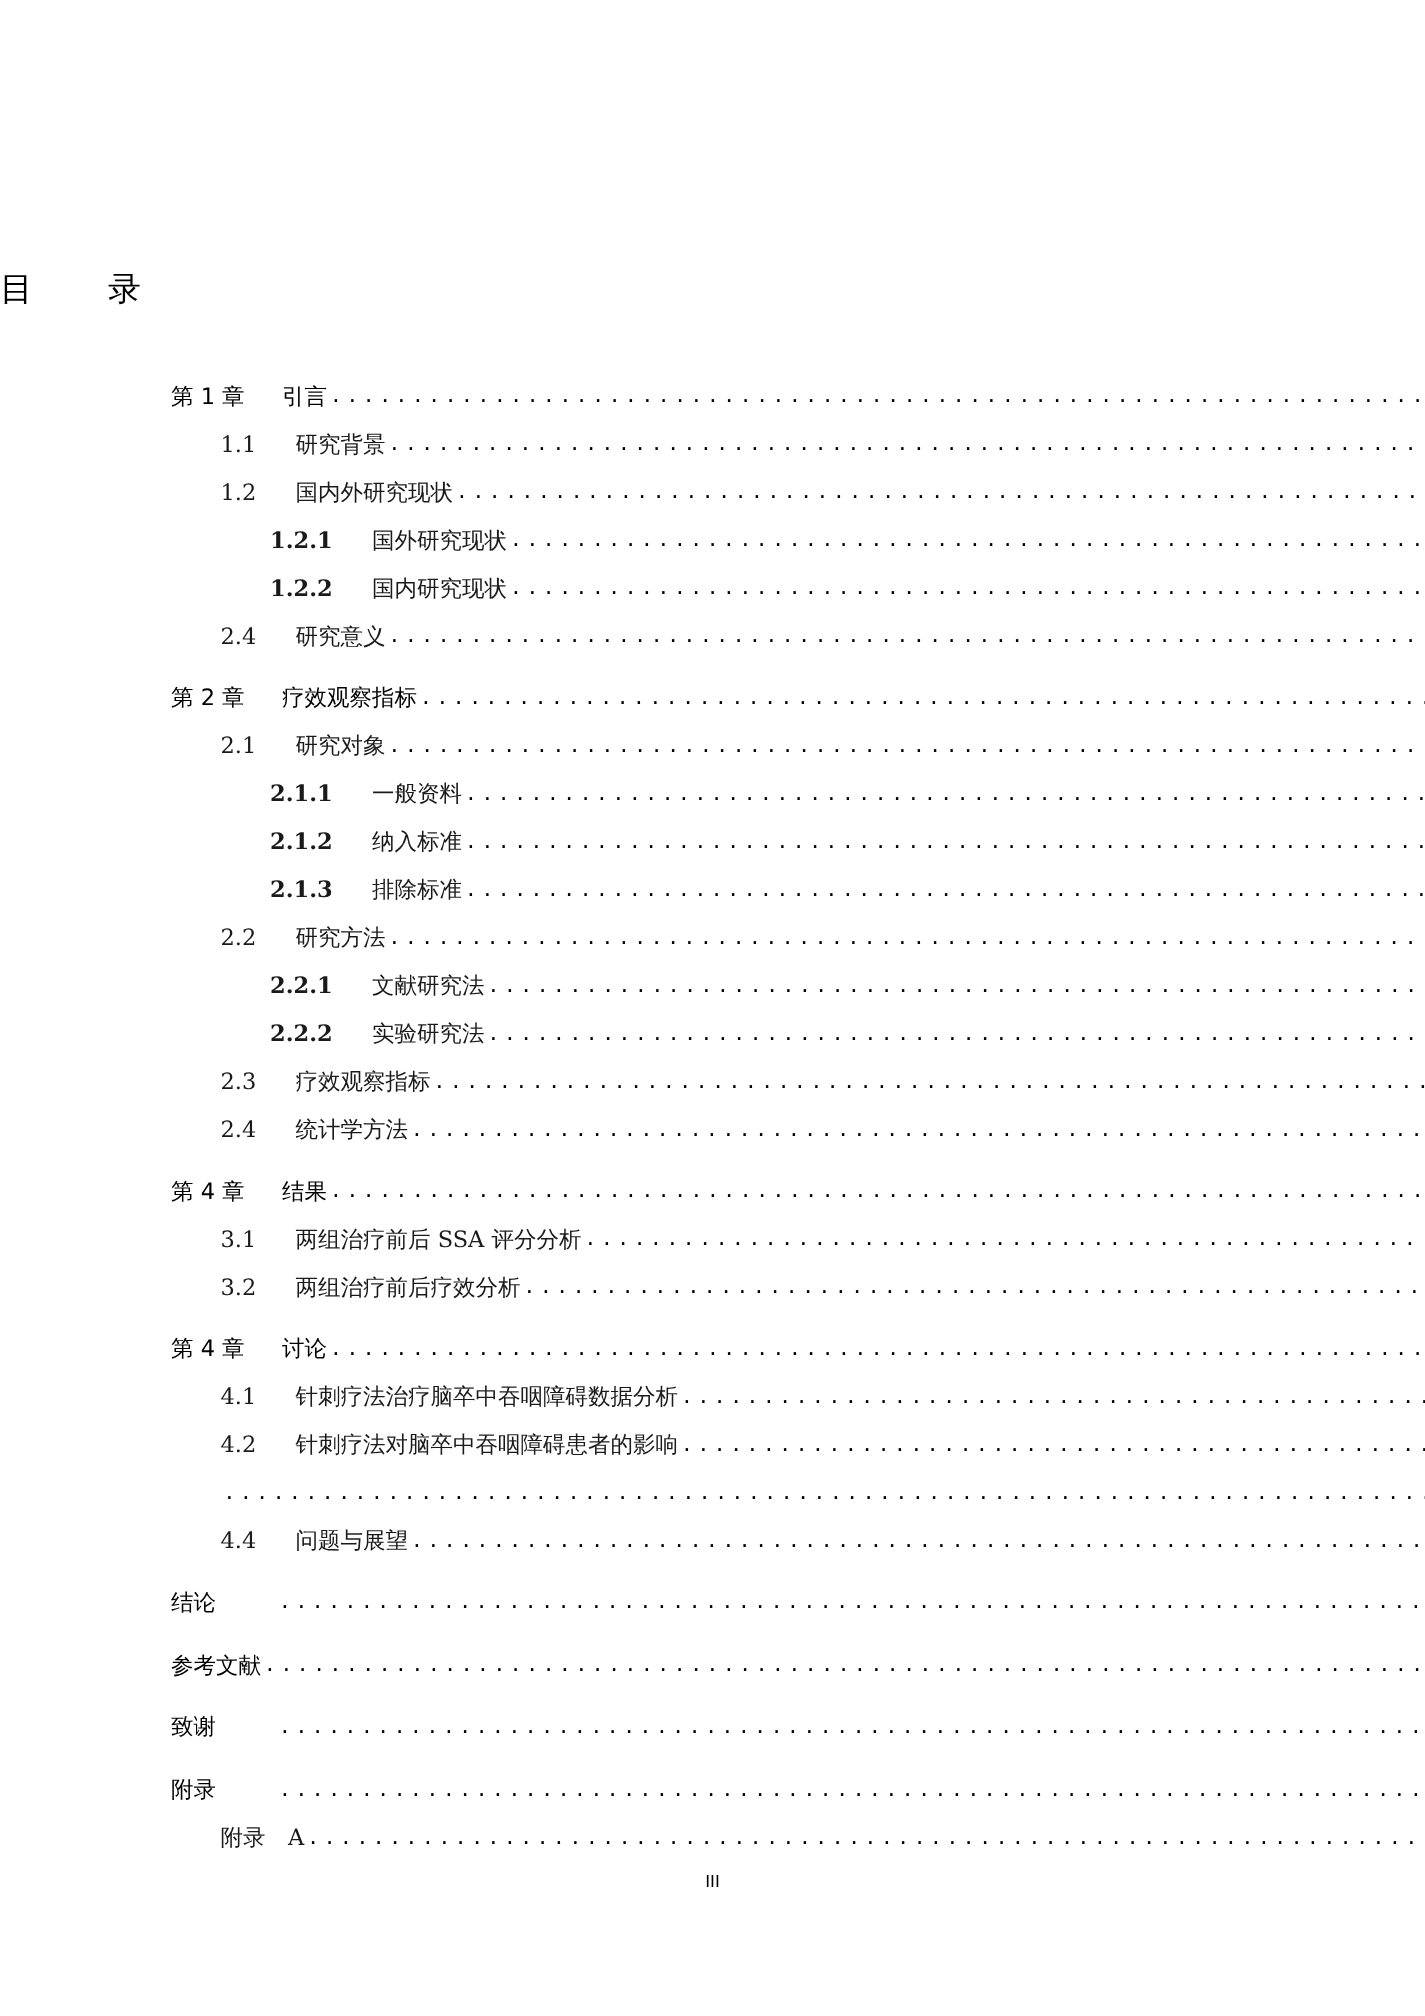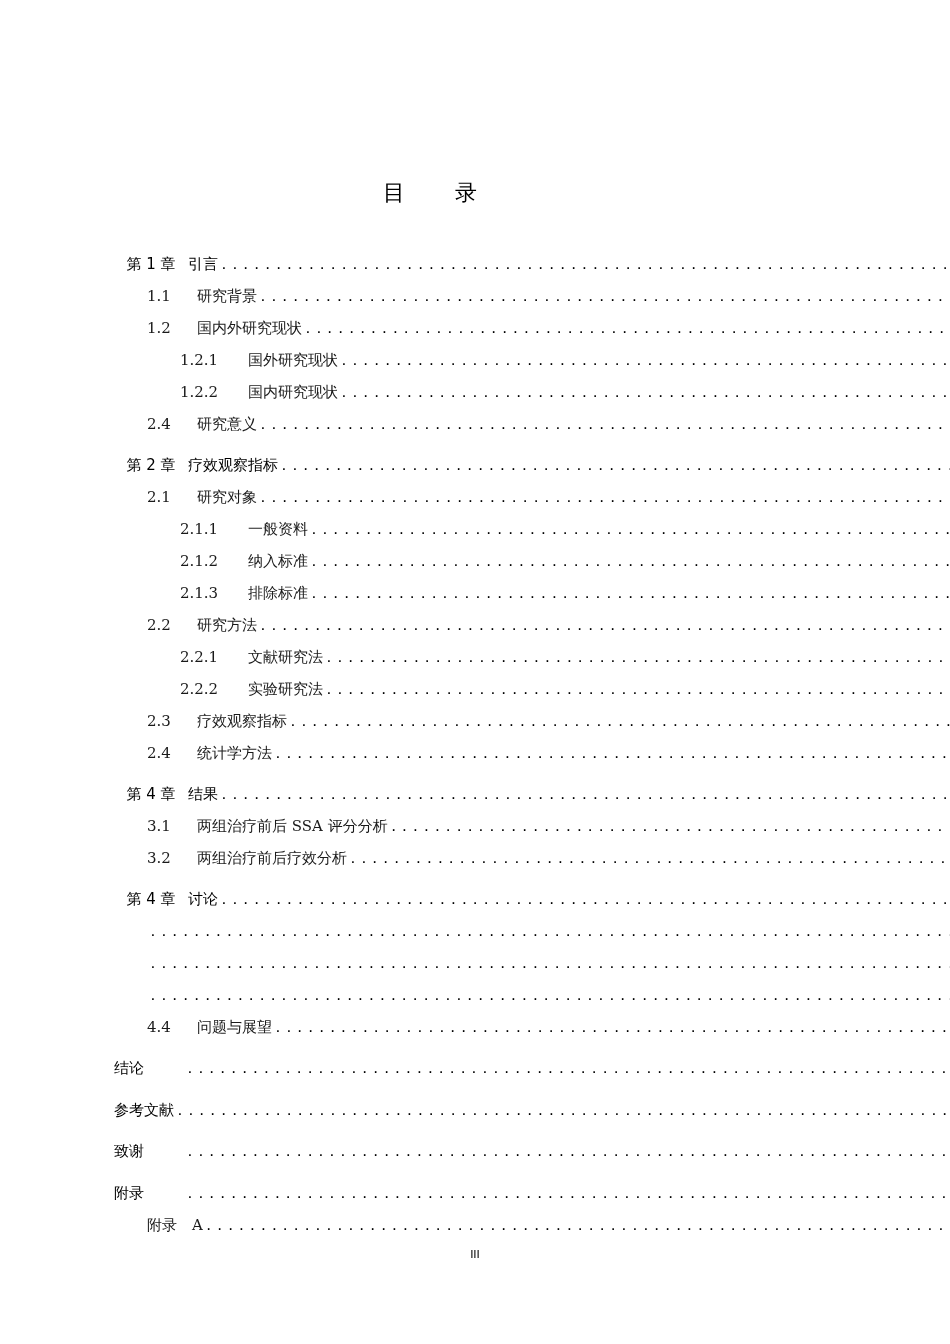--- a/index.html
+++ b/index.html
@@ -13,21 +13,20 @@
       position: relative;
       overflow: hidden;
       color: #000000;
       font-family: "DejaVu Serif", "Liberation Serif", serif;
     }
     .page-title {
       position: absolute;
       top: 178px;
       left: 0;
       width: 860px;
-      text-align: center;
       font-family: Liberation Sans, sans-serif;
       font-size: 22px;
       letter-spacing: 0;
     }
     .page-title span {
       display: inline-block;
     }
     .page-title .gap {
       width: 50px;
     }
@@ -64,23 +63,23 @@
       height: 18px;
     }
     
     .lvl-0 .text, .lvl-0 .page {
       font-family: "DejaVu Sans", "Liberation Sans", sans-serif;
       font-size: 15px;
     }
     .lvl-0 { padding-left: 114px; }
     .lvl-1 { padding-left: 147px; }
     .lvl-2 { padding-left: 180px; }
-    .lvl-0 .num { width: 74px; text-align: center; }
+    .lvl-0 .num { width: 74px; }
     .lvl-1 .num { width: 50px; }
-    .lvl-2 .num { width: 68px; }
+    .lvl-2 .num { width: 68px; font-weight: bold; }
     .lvl-1 .text, .lvl-2 .text, .lvl-1 .page, .lvl-2 .page {
       color: #1a1a1a;
       margin-top: 32px;
     }
     .backmatter .label-wide {
       display: inline-block;
       width: 70px;
     }
     .footer {
       position: absolute;
@@ -196,24 +195,26 @@
   <span class="leader">................................................................................................................................</span>
 
 </div>
 
 <div class="toc-row lvl-0" style="top:885px">
   <span class="text"><span class="num">第 4 章</span><span class="label">讨论</span></span>
   <span class="leader">................................................................................................................................</span>
 
 </div>
 <div class="toc-row lvl-1" style="top:917px">
+  <span class="text"><span class="num">4.1</span><span class="label">针刺疗法治疗脑卒中吞咽障碍数据分析</span></span>
   <span class="leader">................................................................................................................................</span>
 
 </div>
 <div class="toc-row lvl-1" style="top:949px">
+  <span class="text"><span class="num">4.2</span><span class="label">针刺疗法对脑卒中吞咽障碍患者的影响</span></span>
   <span class="leader">................................................................................................................................</span>
 
 </div>
 <div class="toc-row lvl-1" style="top:981px">
   <span class="leader">................................................................................................................................</span>
 
 </div>
 <div class="toc-row lvl-1" style="top:1013px">
   <span class="text"><span class="num">4.4</span><span class="label">问题与展望</span></span>
   <span class="leader">................................................................................................................................</span>

